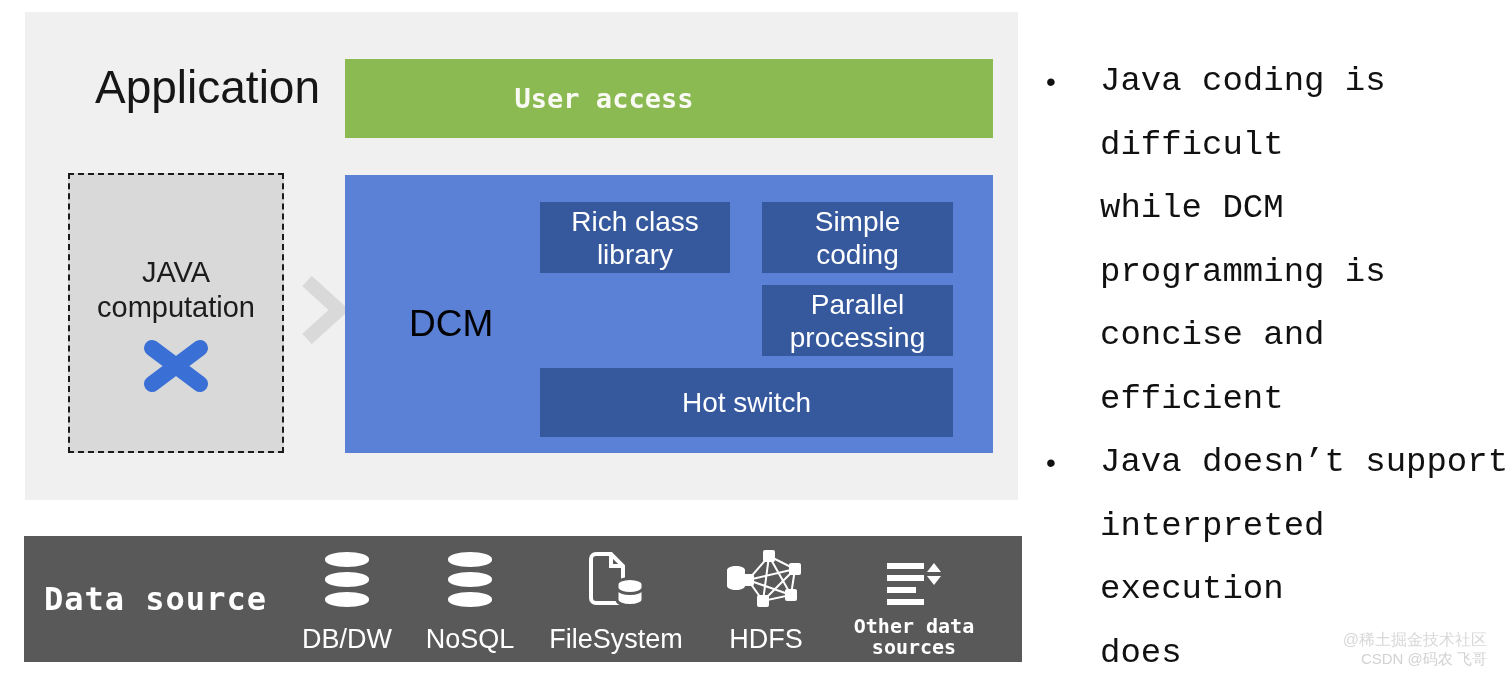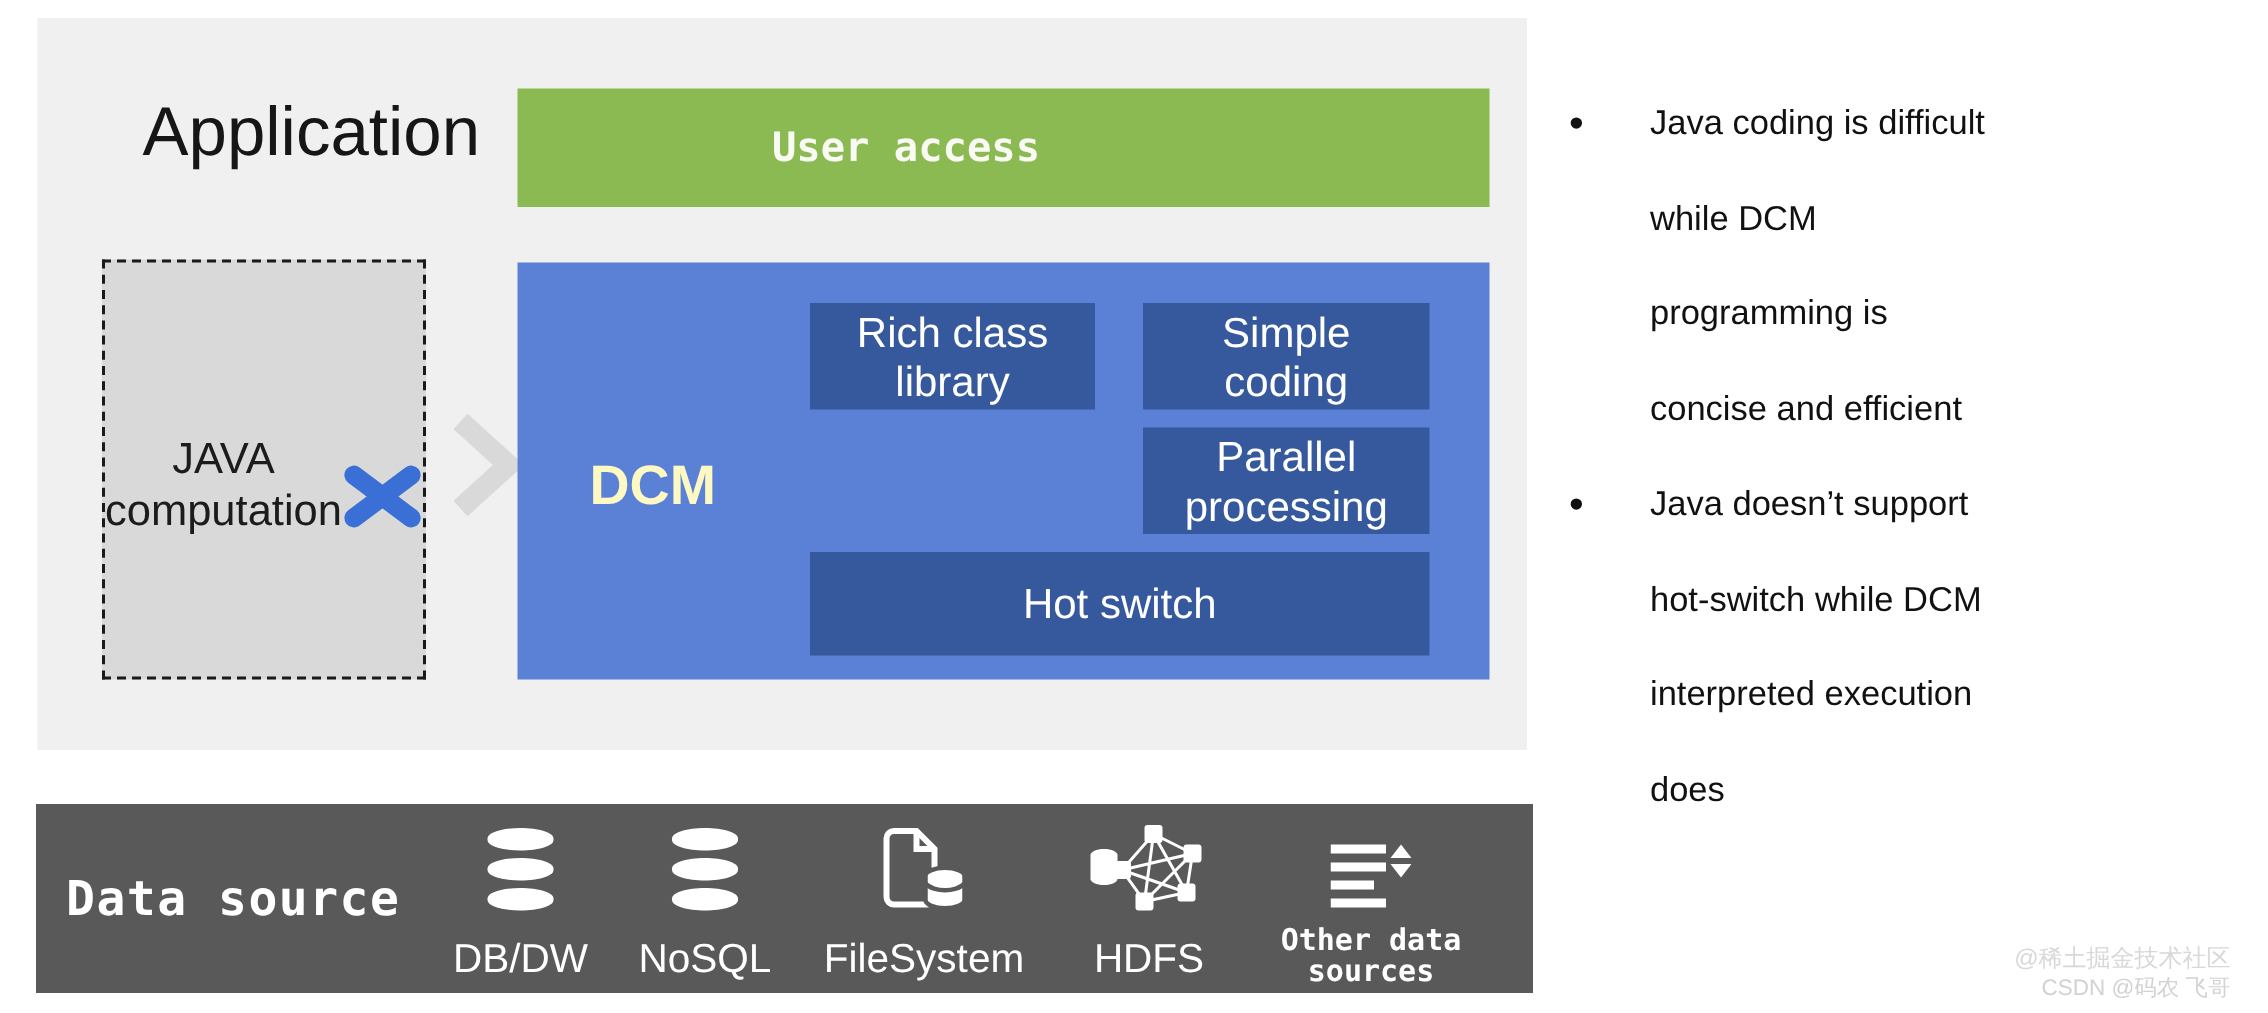--- a/index.html
+++ b/index.html
@@ -10,28 +10,28 @@
   
   .panel { position:absolute; left:25px; top:12px; width:993px; height:488px; background:#F0F0F0; }
   .app-title { position:absolute; left:70px; top:48px; font-size:46px; color:#161616; }
 
   .green-bar { position:absolute; left:320px; top:47px; width:648px; height:79px; background:#8CBA52;
                display:flex; align-items:center; justify-content:center; padding-right:130px; }
   .green-bar span { font-family:"DejaVu Sans Mono", monospace; font-weight:700; font-size:27px; color:#FAFAF5; }
 
   .dashed-box { position:absolute; left:43px; top:161px; width:216px; height:280px;
                 background:#D9D9D9; border:2px dashed #1a1a1a;
-                display:flex; flex-direction:row; align-items:center; justify-content:center; padding-top:22px; }
+                display:flex; flex-direction:column; align-items:center; justify-content:center; padding-top:22px; }
   .java-text { font-size:29px; line-height:35px; color:#1c1c1c; text-align:center; }
   .x-mark { margin-top:14px; }
 
   .chevron { position:absolute; left:275px; top:264px; }
 
   .dcm-box { position:absolute; left:320px; top:163px; width:648px; height:278px; background:#5B81D7; }
-  .dcm-label { position:absolute; left:48px; top:128px; font-size:37px; font-weight:700; color:#fef9c3; }
+  .dcm-label { position:absolute; left:64px; top:128px; font-size:37px; font-weight:400; color:#000000; }
   .feat { position:absolute; background:#36599E; color:#ffffff; font-size:28px; line-height:33px;
           display:flex; flex-direction:column; align-items:center; justify-content:center; text-align:center; }
   .f1 { left:195px; top:27px;  width:190px; height:71px; }
   .f2 { left:417px; top:27px;  width:191px; height:71px; }
   .f3 { left:195px; top:110px; width:190px; height:71px; }
   .f4 { left:417px; top:110px; width:191px; height:71px; }
   .f5 { left:195px; top:193px; width:413px; height:69px; }
 
   
   .bottom-bar { position:absolute; left:24px; top:536px; width:998px; height:126px; background:#595959; }
@@ -42,21 +42,21 @@
   .icon-wrap { height:58px; display:flex; align-items:flex-end; justify-content:center; }
   .ds-name { margin-top:16px; font-size:27px; color:#ffffff; text-align:left; line-height:30px; }
   .ds-other { margin-top:8px; font-family:"DejaVu Sans Mono", monospace; font-weight:700;
               font-size:20px; line-height:21px; color:#ffffff; text-align:center; }
   .i1 { left:238px; } .i2 { left:361px; } .i3 { left:507px; } .i4 { left:657px; } .i5 { left:805px; }
 
   
   .notes { position:absolute; left:1040px; top:50px; width:470px; color:#111111; }
   .bullet { display:flex; }
   .marker { width:60px; padding-left:6px; font-size:28px; line-height:63.5px; flex:0 0 60px; }
-  .bl { font-size:23px; line-height:63.5px; }
+  .bl { font-size:34px; line-height:63.5px;font-family:Liberation Mono, monospace; }
 
   
   .watermark { position:absolute; right:25px; top:630px; text-align:right; }
   .wm1 { font-size:16px; line-height:20px; color:#D8D8D8; }
   .wm2 { font-size:15px; line-height:17px; color:#D2D2D2; }
 </style>
 </head>
 <body>
 
 <div id="root">
@@ -191,21 +191,20 @@
         <div>Java coding is difficult</div>
         <div>while DCM</div>
         <div>programming is</div>
         <div>concise and efficient</div>
       </div>
     </div>
     <div class="bullet">
       <div class="marker">•</div>
       <div class="bl">
         <div>Java doesn’t support</div>
-        <div>hot-switch while DCM</div>
         <div>interpreted execution</div>
         <div>does</div>
       </div>
     </div>
   </div>
 
   <div class="watermark">
     <div class="wm1">@稀土掘金技术社区</div>
     <div class="wm2">CSDN @码农 飞哥</div>
   </div>

